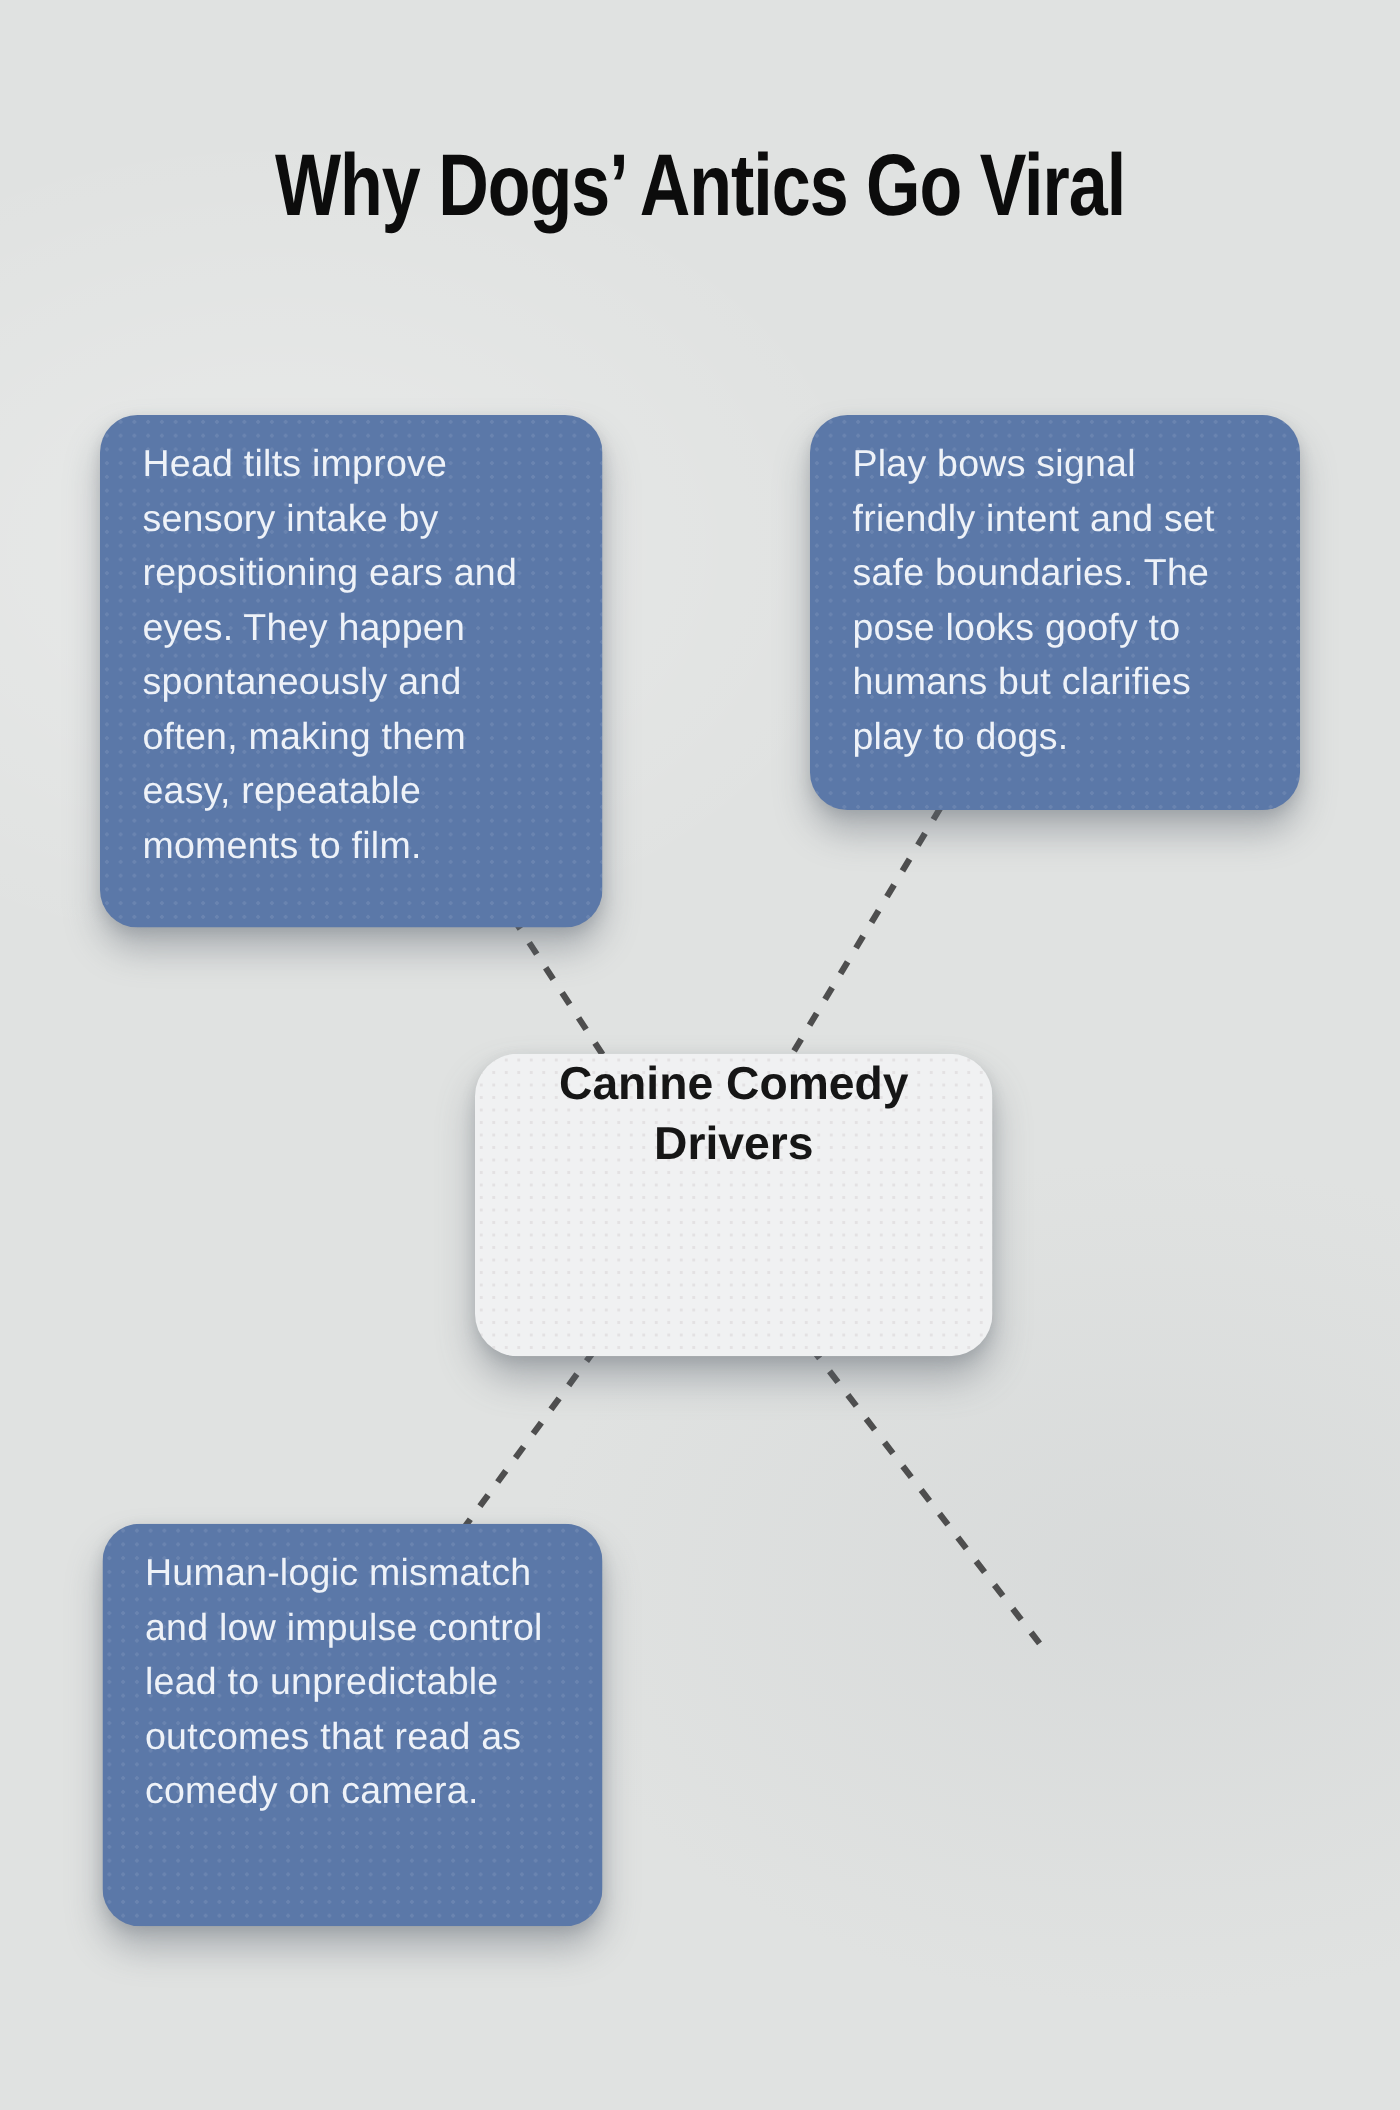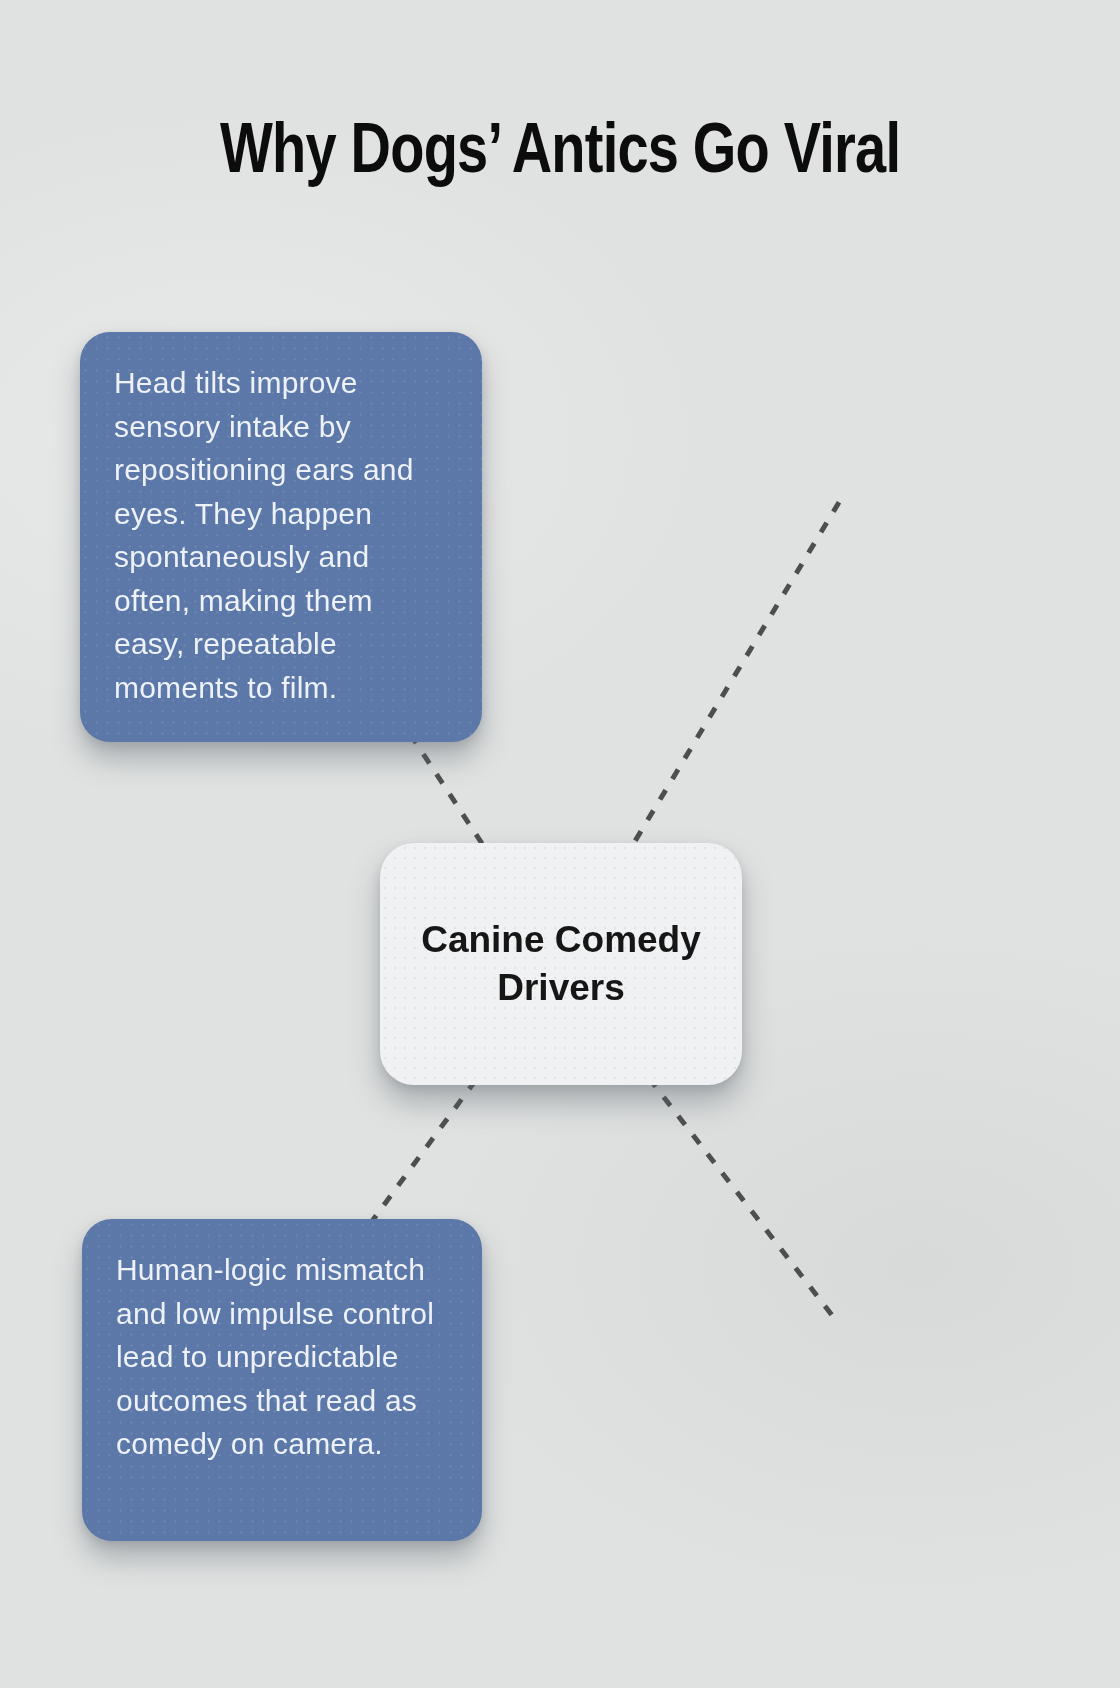--- a/index.html
+++ b/index.html
@@ -16,36 +16,36 @@
     text-align:center;line-height:100px;font-size:70px;font-weight:700;
     color:#0c0c0c;white-space:nowrap;
   }
   .title .squeeze{display:inline-block;transform:scaleX(.8);transform-origin:50% 50%;letter-spacing:-1px;}
   .connectors{position:absolute;left:0;top:0;z-index:1;}
   .node{
     position:absolute;z-index:2;box-sizing:border-box;
     background-color:#5b78a8;
     background-image:radial-gradient(rgba(255,255,255,.09) 1.3px, rgba(255,255,255,0) 1.4px);
     background-size:11px 11px;
-    color:#eef2f8;border-radius:30px;padding:29px 34px;
+    color:#eef2f8;border-radius:30px;padding:18px 34px;
     font-size:30px;line-height:1.45;letter-spacing:.2px;
     box-shadow:0 18px 28px rgba(95,103,112,.40), 0 4px 10px rgba(95,103,112,.22);
   }
   .node-tl{left:80px;  top:332px;  width:402px;height:410px;}
   .node-tr{left:648px; top:332px;  width:392px;height:316px;}
   .node-bl{left:82px;  top:1183px; width:400px;height:322px;margin-top:36px;}
   .node-br{left:640px; top:1183px; width:397px;height:280px;}
   .center-card{
-    position:absolute;z-index:3;left:380px;top:843px;width:362px;height:242px;
+    position:absolute;z-index:3;left:380px;top:843px;width:414px;height:242px;
     box-sizing:border-box;border-radius:34px;
     background-color:#f0f1f2;
     background-image:radial-gradient(rgba(160,140,145,.16) 1.2px, rgba(0,0,0,0) 1.3px);
     background-size:10px 10px;
     box-shadow:0 18px 30px rgba(95,103,112,.42), 0 4px 10px rgba(95,103,112,.20);
-    display:flex;align-items:center;justify-content:center;text-align:center;
+    display:flex;justify-content:center;text-align:center;
     padding:0 32px;font-size:37px;font-weight:700;line-height:1.3;color:#161616;
   }
 </style>
 </head>
 <body>
 
 <div class="canvas">
 
   <div class="title">
     <span class="squeeze">Why Dogs’ Antics Go Viral</span>
@@ -55,20 +55,23 @@
     <line x1="561" y1="964" x2="281" y2="537" stroke="#4e4e4e" stroke-width="5" stroke-dasharray="11 13"></line>
     <line x1="561" y1="964" x2="844" y2="494" stroke="#4e4e4e" stroke-width="5" stroke-dasharray="11 13"></line>
     <line x1="561" y1="964" x2="281" y2="1345" stroke="#4e4e4e" stroke-width="5" stroke-dasharray="11 13"></line>
     <line x1="561" y1="964" x2="838" y2="1323" stroke="#4e4e4e" stroke-width="5" stroke-dasharray="11 13"></line>
   </svg>
 
   <div class="node node-tl">
     <span>Head tilts improve sensory intake by repositioning ears and eyes. They happen spontaneously and often, making them easy, repeatable moments to film.</span>
   </div>
 
+  <div class="node node-tr">
+    <span>Play bows signal friendly intent and set safe boundaries. The pose looks goofy to humans but clarifies play to dogs.</span>
+  </div>
 
   <div class="node node-bl">
     <span>Human-logic mismatch and low impulse control lead to unpredictable outcomes that read as comedy on camera.</span>
   </div>
 
 
   <div class="center-card">
     <span>Canine Comedy Drivers</span>
   </div>
 

